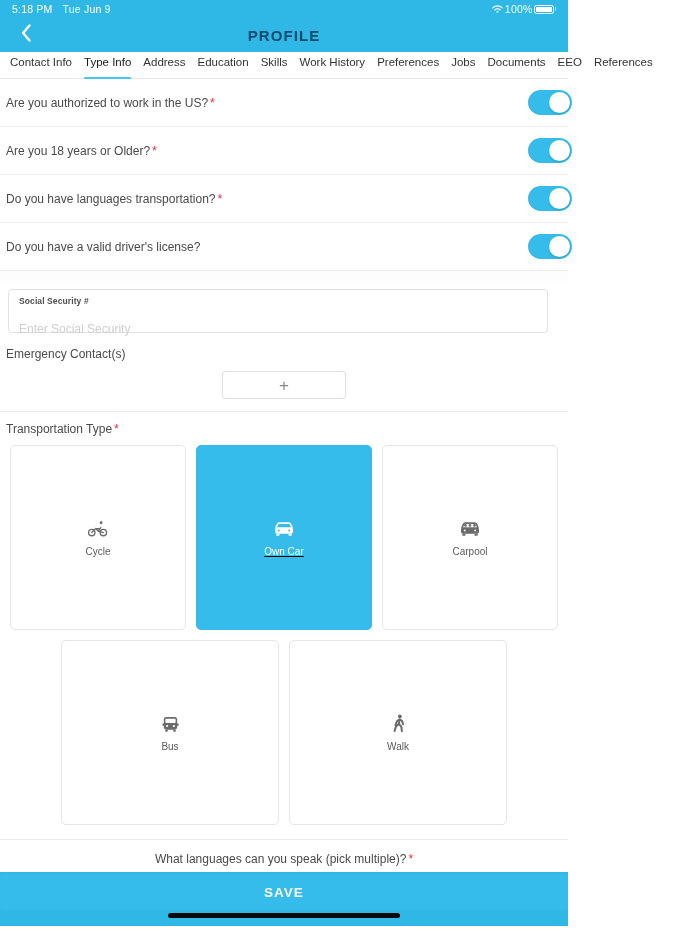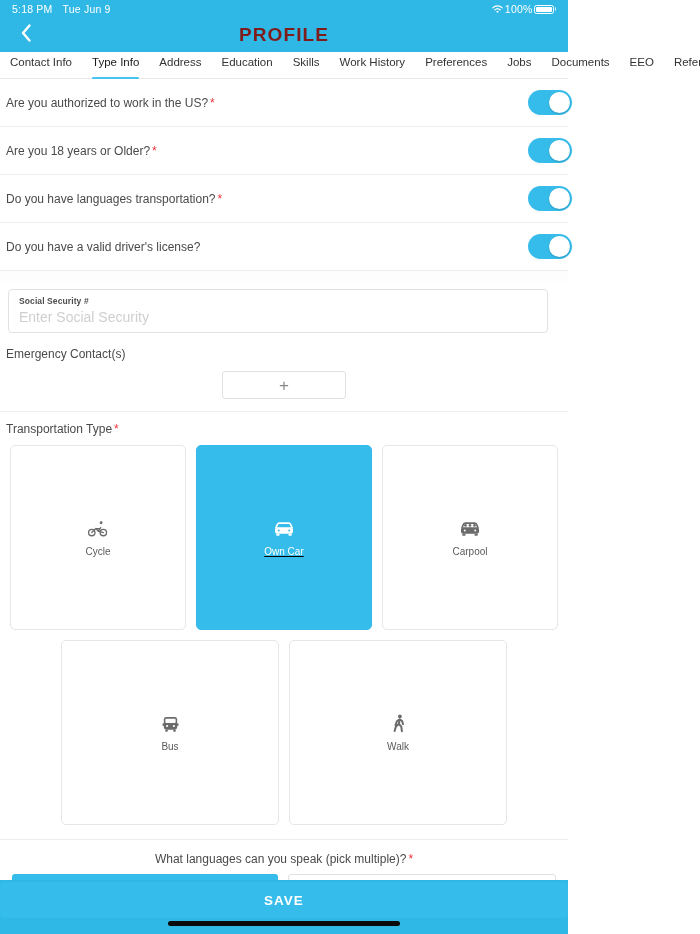--- a/index.html
+++ b/index.html
@@ -27,31 +27,31 @@
   }
   .batt-fill { background:#fff; width:100%; border-radius:1px; }
   .batt-cap { width:1.5px; height:4px; background:rgba(255,255,255,.75); border-radius:0 1px 1px 0; }
 
   
   .navbar {
     height: 34px; background:#2FB8E6; position:relative;
     display:flex; align-items:center; justify-content:center;
   }
   .nav-title {
-    color:#7f1d1d; font-size:19px; font-weight:bold; letter-spacing:1.1px;
+    color:#0c4a6e; font-size:15px; font-weight:bold; letter-spacing:1.1px;
   }
   .back-btn {
     position:absolute; left:8px; top:0; height:34px; width:36px;
     display:flex; align-items:center; justify-content:center; cursor:pointer;
   }
 
   
   .tabbar {
     height:27px; background:#fff; border-bottom:1px solid #e8e8e8;
-    display:flex; align-items:flex-start; padding:0 4px; gap:8px;
+    display:flex; align-items:flex-start; padding:0 4px; gap:0;
     position:relative;
   }
   .tab {
     font-size:11.5px; color:#333; padding:4px 6px 0 6px;
     white-space:nowrap; cursor:pointer; position:relative; height:27px;
   }
   .tab.active { color:#1a1a1a; }
   .tab.active::after {
     content:""; position:absolute; left:6px; right:6px; bottom:0;
     height:2.5px; background:#45C5F0; border-radius:2px;
@@ -77,22 +77,22 @@
 
   
   .sec-gap { height:10px; background:#fdfdfd; }
   .ssn-wrap { padding:8px 20px 0 8px; }
   .ssn-box {
     border:1px solid #e2e2e2; border-radius:4px; height:44px;
     padding:6px 10px 0 10px; background:#fff;
   }
   .ssn-label { font-size:8.5px; font-weight:bold; color:#4d4d4d; letter-spacing:.1px; }
   .ssn-input {
-    border:none; outline:none; width:100%; margin-top:3px;
-    font-size:14px; color:#15803d; font-family:inherit; background:transparent;
+    border:none; outline:none; width:100%; margin-top:16px;
+    font-size:12px; color:#15803d; font-family:inherit; background:transparent;
   }
   .ssn-input::placeholder { color:#cfcfcf; }
 
   
   .ec-label { font-size:12px; color:#4a4a4a; padding:14px 0 0 6px; }
   .ec-row { display:flex; justify-content:center; padding:10px 0 12px 0; }
   .ec-add {
     width:124px; height:28px; border:1px solid #e0e0e0; border-radius:3px;
     background:#fff; display:flex; align-items:center; justify-content:center;
     cursor:pointer;
@@ -123,21 +123,21 @@
     flex:1; height:26px; border-radius:3px; background:#35BCEA;
     cursor:pointer;
   }
   .lang-empty {
     flex:1; height:26px; border-radius:3px; border:1px solid #e0e0e0;
     background:#fff; cursor:pointer;
   }
 
   
   .savebar {
-    position:absolute; left:0; right:0; bottom:0; height:54px;
+    position:absolute; left:0; right:0; bottom:8px; height:54px;
     background:#2FB8E6; display:flex; align-items:flex-start;
     justify-content:center; padding-top:0;
   }
   .save-btn {
     width:676px; height:36px; margin-top:2px;
     background:#35BCEA; border-radius:4px; border:none;
     color:#fff; font-size:13.5px; font-weight:bold; letter-spacing:1px;
     font-family:inherit; cursor:pointer;
   }
   .home-ind {

